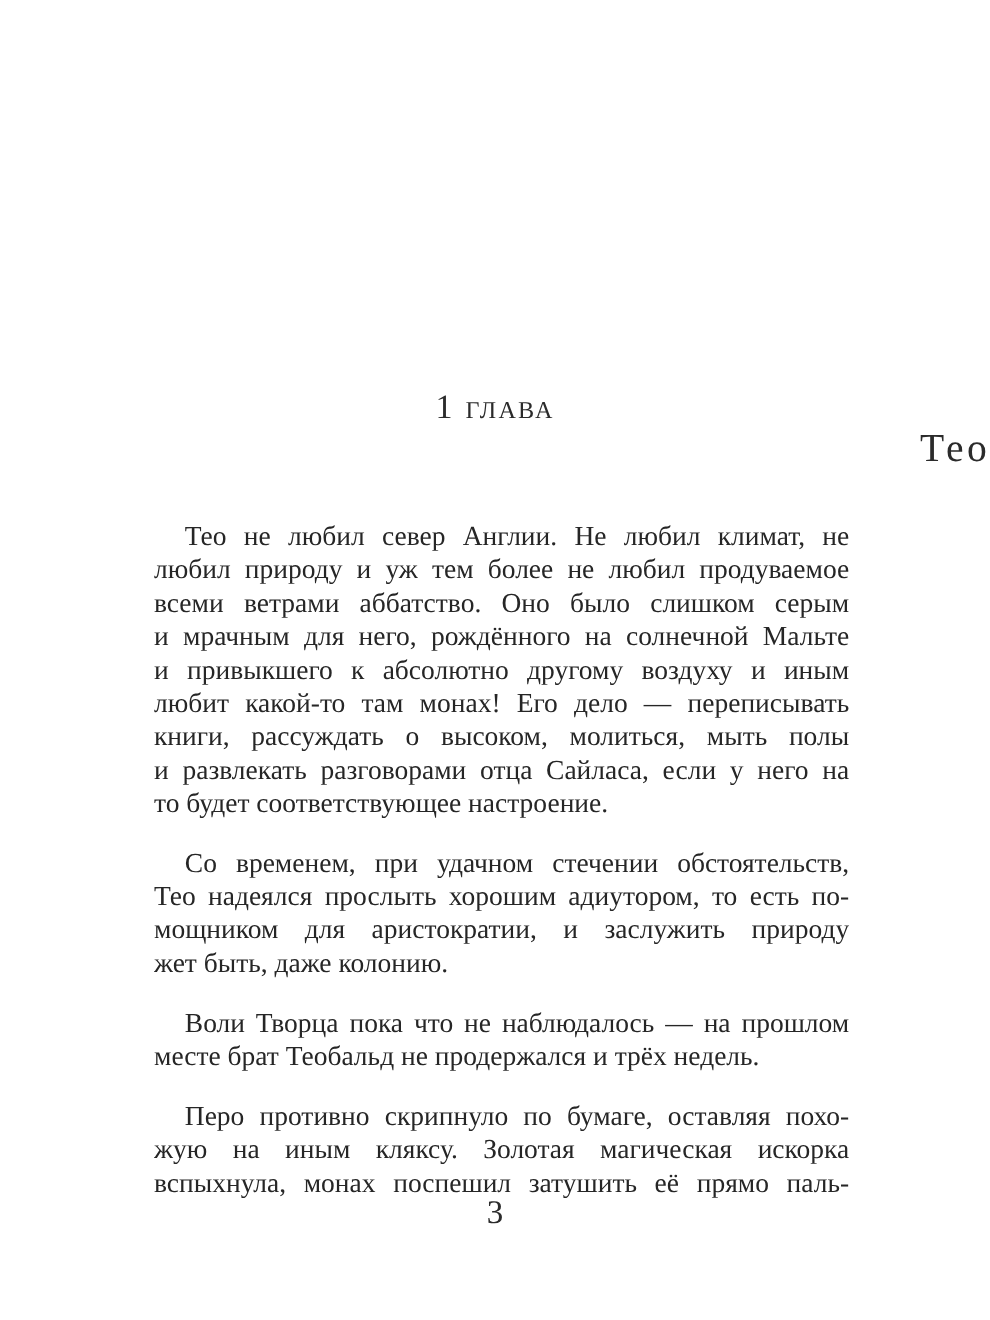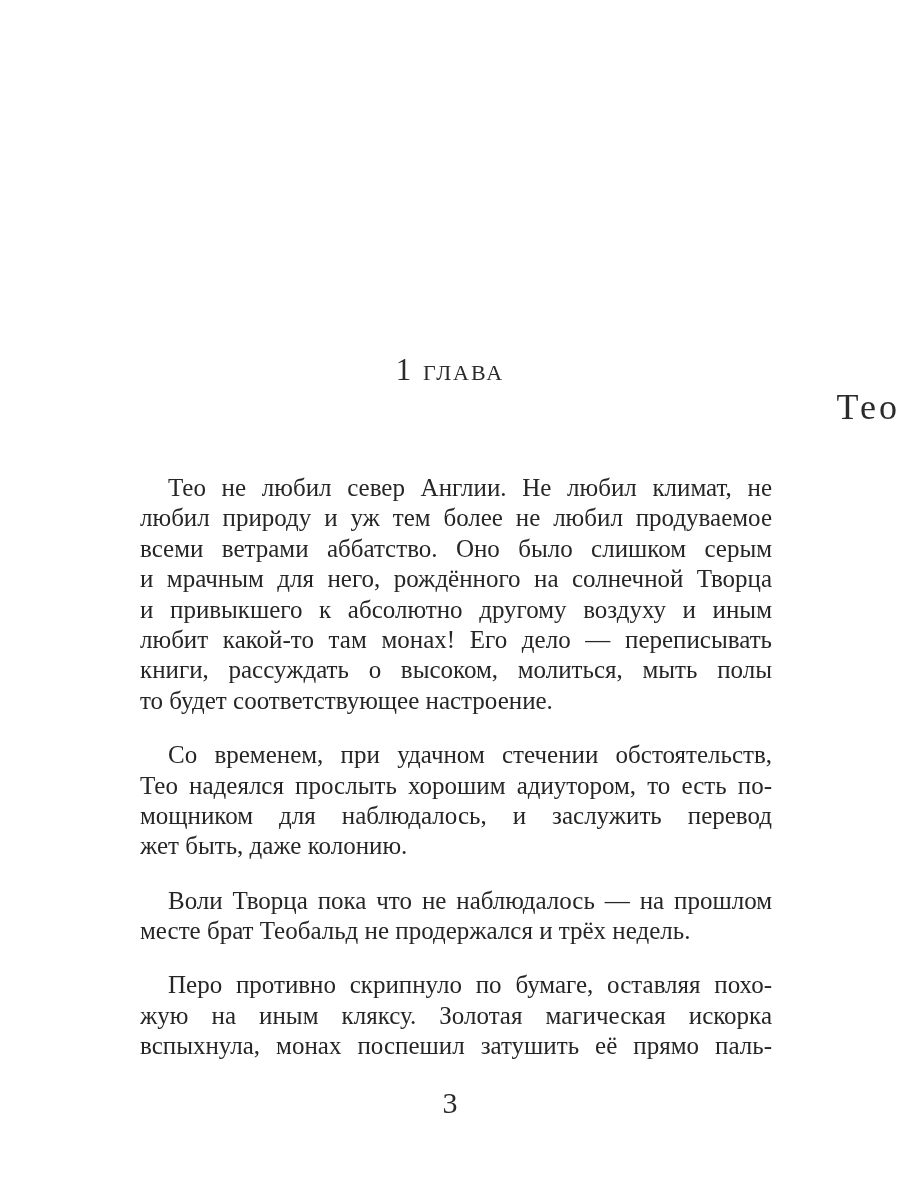--- a/index.html
+++ b/index.html
@@ -84,28 +84,29 @@
   <header class="chapter-heading">
     <div class="chapter-number">1 глава</div>
     <div class="chapter-title">Тео</div>
   </header>
 
   <main class="text-block">
 
   <div class="line indent">Тео не любил север Англии. Не любил климат, не</div>
       <div class="line">любил природу и уж тем более не любил продуваемое</div>
       <div class="line">всеми ветрами аббатство. Оно было слишком серым</div>
-      <div class="line">и мрачным для него, рождённого на солнечной Творца</div>
+      <div class="line">и мрачным для него, рождённого на солнечной Мальте</div>
       <div class="line">и привыкшего к абсолютно другому воздуху и иным</div>
       <div class="line">любит какой-то там монах! Его дело — переписывать</div>
       <div class="line">книги, рассуждать о высоком, молиться, мыть полы</div>
+      <div class="line">и развлекать разговорами отца Сайласа, если у него на</div>
       <div class="line last">то будет соответствующее настроение.</div>
       <div class="line indent">Со временем, при удачном стечении обстоятельств,</div>
       <div class="line">Тео надеялся прослыть хорошим адиутором, то есть по-</div>
-      <div class="line">мощником для наблюдалось, и заслужить перевод</div>
+      <div class="line">мощником для аристократии, и заслужить природу</div>
       <div class="line last">жет быть, даже колонию.</div>
       <div class="line indent">Воли Творца пока что не наблюдалось — на прошлом</div>
       <div class="line last">месте брат Теобальд не продержался и трёх недель.</div>
       <div class="line indent">Перо противно скрипнуло по бумаге, оставляя похо-</div>
       <div class="line">жую на иным кляксу. Золотая магическая искорка</div>
       <div class="line">вспыхнула, монах поспешил затушить её прямо паль-</div>
     </main>
 
   <footer class="page-number">3</footer>
 

